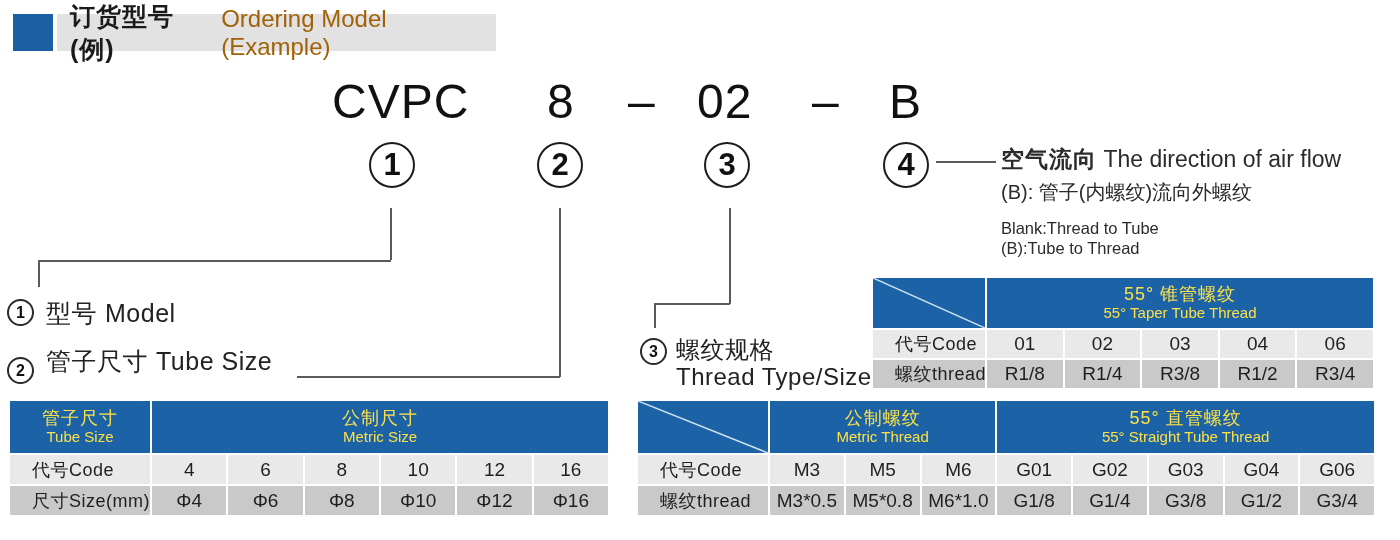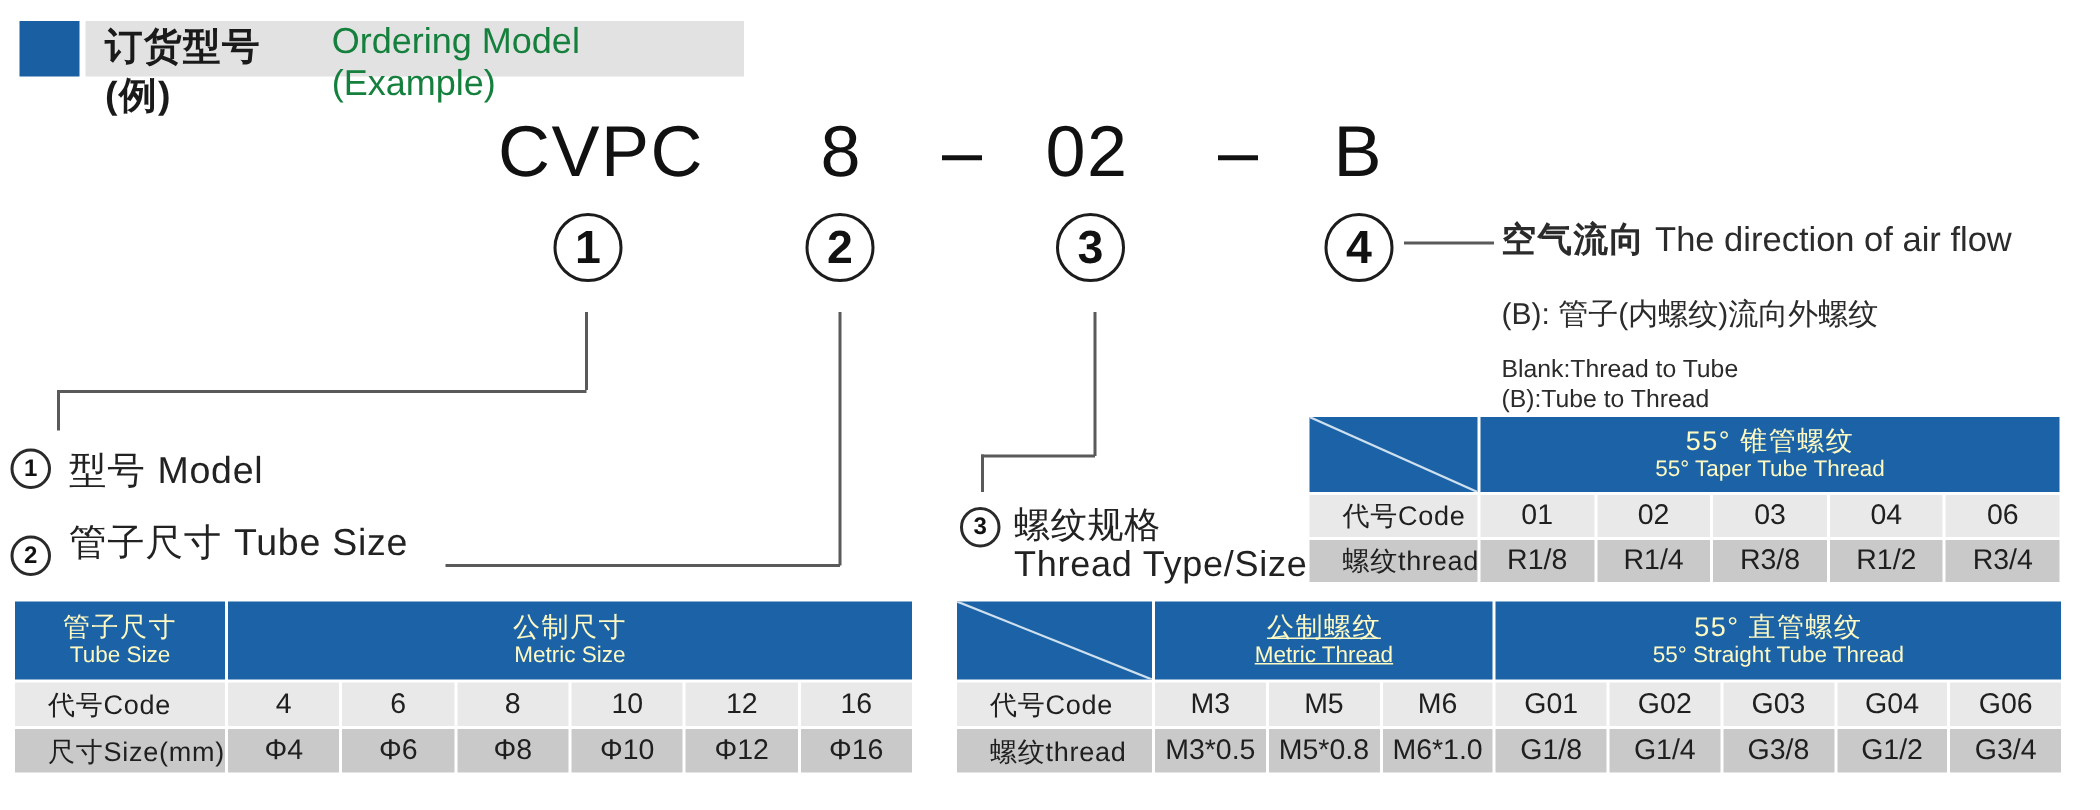--- a/index.html
+++ b/index.html
@@ -3,52 +3,52 @@
 <meta charset="utf-8">
 <style>
   html,body{margin:0;padding:0;background:#fff;}
   .canvas{
     position:relative;width:1400px;height:540px;background:#ffffff;overflow:hidden;
     font-family:"Liberation Sans","DejaVu Sans",sans-serif;color:#1f1f1f;
   }
   
   .hdr-square{position:absolute;left:13px;top:14px;width:40px;height:37px;background:#1b5fa3;}
   .hdr-bar{position:absolute;left:57px;top:14px;width:439px;height:37px;background:#e2e2e2;
-    display:flex;padding-left:13px;box-sizing:border-box;}
+    display:flex;align-items:center;padding-left:13px;box-sizing:border-box;}
   .hdr-bar .zh{font-size:25px;font-weight:bold;color:#1a1a1a;letter-spacing:1px;}
-  .hdr-bar .en{font-size:24px;color:#15803d;margin-left:6px;}
+  .hdr-bar .en{font-size:24px;color:#a16207;margin-left:6px;}
   
   .model-seg{position:absolute;top:74px;font-size:48px;font-weight:normal;color:#111;letter-spacing:1px;white-space:nowrap;}
   
   .num-circle{position:absolute;top:142px;width:42px;height:42px;border:2px solid #1c1c1c;border-radius:50%;
     display:flex;align-items:center;justify-content:center;font-size:31px;font-weight:bold;color:#111;background:#fff;}
   .sm-circle{position:absolute;width:23px;height:23px;border:2px solid #2a2a2a;border-radius:50%;
     display:flex;align-items:center;justify-content:center;font-size:16px;font-weight:bold;color:#111;background:#fff;}
   
   .hline{position:absolute;height:1.5px;background:#5a5a5a;}
   .vline{position:absolute;width:1.5px;background:#5a5a5a;}
   
   .label-text{position:absolute;font-size:25px;color:#222;white-space:nowrap;letter-spacing:0.5px;}
   .label-text .en{margin-left:8px;}
   .flow-note{position:absolute;left:1001px;top:144px;color:#2b2b2b;}
-  .flow-note .title{font-size:23px;margin-bottom:24px;white-space:nowrap;}
+  .flow-note .title{font-size:23px;margin-bottom:6px;white-space:nowrap;}
   .flow-note .title .zh{font-weight:bold;letter-spacing:1px;}
   .flow-note .zhline{font-size:20px;line-height:23px;white-space:nowrap;}
   .flow-note .enline{font-size:16.5px;line-height:20px;white-space:nowrap;}
   
   .tbl{position:absolute;display:grid;gap:2px;}
   .cell{display:flex;align-items:center;justify-content:center;text-align:center;}
-  .cell.blue{background:#1b63a6;color:#fef9c3;flex-direction:column;line-height:1.1;position:relative;}
+  .cell.blue{background:#1b63a6;color:#fde047;flex-direction:column;line-height:1.1;position:relative;}
   .cell.blue .l1{font-size:18px;letter-spacing:1px;}
   .cell.blue .l2{font-size:15px;}
   .cell.light{background:#e9e9e9;font-size:19px;}
   .cell.dark{background:#c9c9c9;font-size:19px;}
   .cell.rowlabel{justify-content:flex-start;padding-left:22px;font-size:18px;letter-spacing:0.5px;white-space:nowrap;}
   .cell .diag-svg{position:absolute;left:0;top:0;width:100%;height:100%;}
-  .span3{grid-column:span 3;text-decoration:underline;}
+  .span3{grid-column:span 3;}
   .span5{grid-column:span 5;}
   .span6{grid-column:span 6;text-align:right;}
   #tbl-taper{left:873px;top:278px;width:500px;grid-template-columns:112px repeat(5,1fr);grid-template-rows:50px 28px 28px;}
   #tbl-tube{left:10px;top:401px;width:598px;grid-template-columns:140px repeat(6,1fr);grid-template-rows:52px 29px 29px;}
   #tbl-thread{left:638px;top:401px;width:736px;grid-template-columns:130px repeat(8,1fr);grid-template-rows:52px 29px 29px;}
 </style>
 </head>
 <body>
 
 <div class="canvas">

